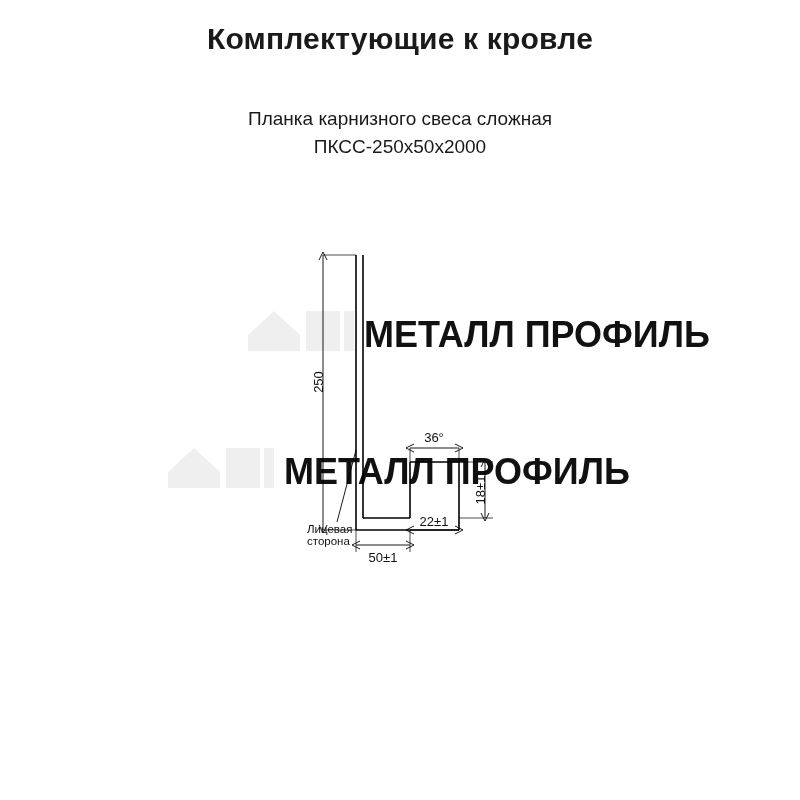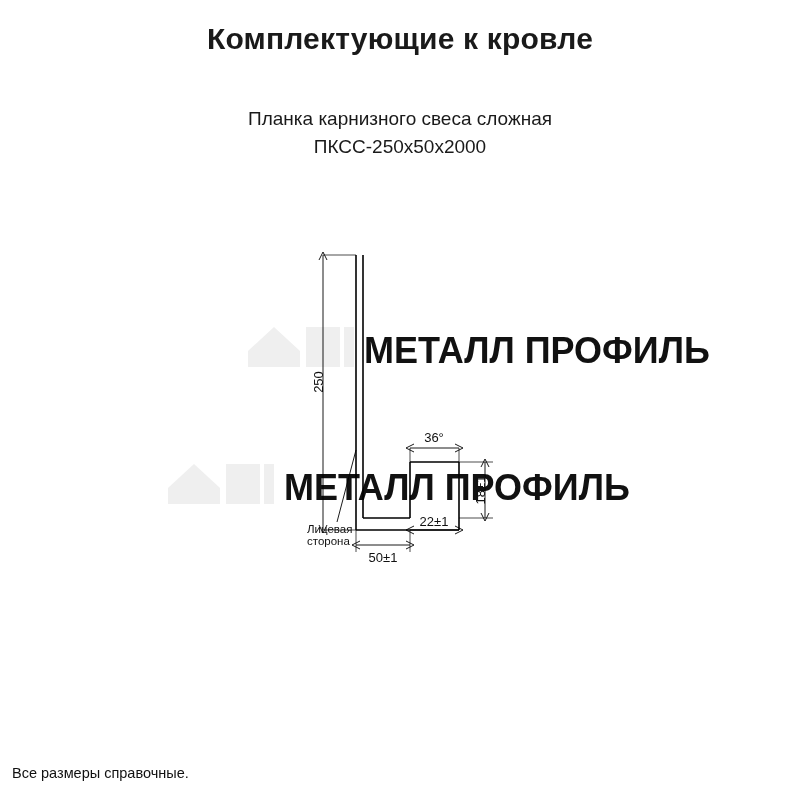--- a/index.html
+++ b/index.html
@@ -47,21 +47,21 @@
   }
   .drawing {
     position: absolute;
     top: 200px;
     left: 7px;
     width: 800px;
     height: 420px;
   }
   .watermarks {
     position: absolute;
-    top: 216px;
+    top: 200px;
     left: 0;
     width: 728px;
     height: 420px;
     pointer-events: none;
   }
   .footer {
     position: absolute;
     left: 12px;
     bottom: 16px;
     font-size: 14.5px;
@@ -170,16 +170,15 @@
 
       <g stroke="#000" stroke-width="0.9" fill="none">
         <path d="M349,250 L330,322"></path>
       </g>
       <text x="300" y="333" font-size="11.5">Лицевая</text>
       <text x="300" y="345" font-size="11.5">сторона</text>
     </svg>
   </div>
 
   <div class="footer">
-    <div>Все размеры справочные.</div>
   </div>
 
 </div>
 
 </body></html>

